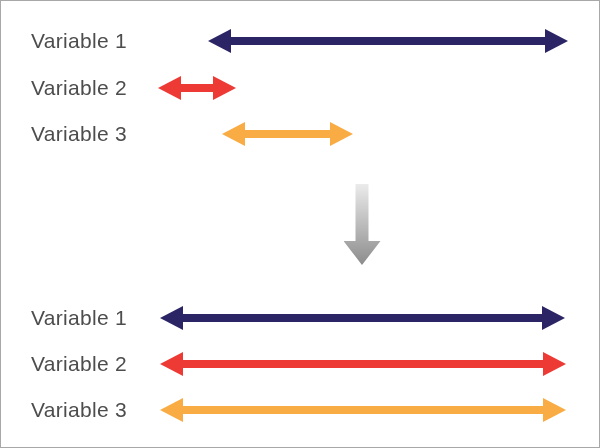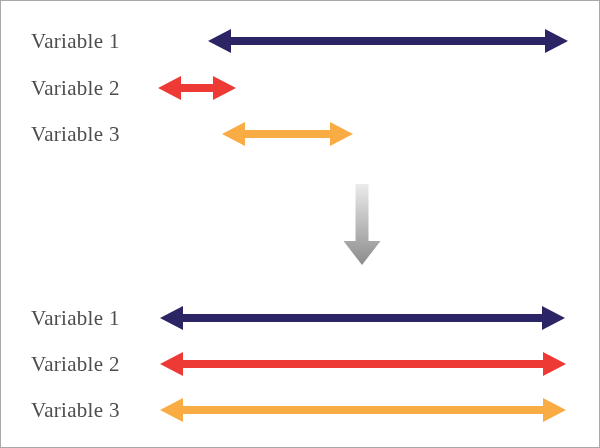--- a/index.html
+++ b/index.html
@@ -2,21 +2,21 @@
 <html><head>
 <meta charset="utf-8">
 <style>
   html, body { margin: 0; padding: 0; background: #fff; }
   .canvas {
     position: relative;
     width: 598px;
     height: 446px;
     border: 1px solid var(--border, #a8a8a8);
     background: var(--bg, #ffffff);
-    font-family: Liberation Serif, serif;
+    font-family: Liberation Sans, sans-serif;
     overflow: hidden;
   }
   .label {
     position: absolute;
     left: 30px;
     font-size: 21px;
     line-height: 22px;
     color: var(--label, #4d4d4d);
     letter-spacing: 0.3px;
     white-space: nowrap;

